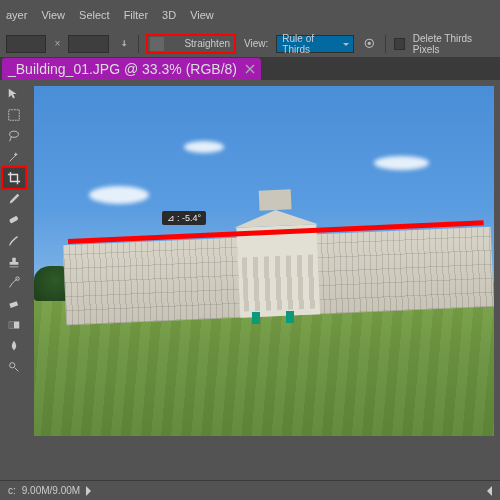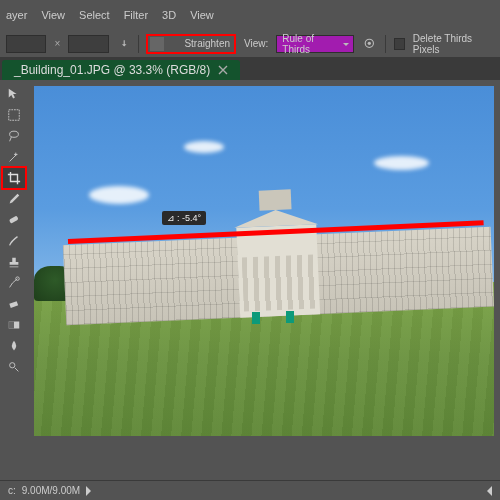--- a/index.html
+++ b/index.html
@@ -5,26 +5,26 @@
   * { margin: 0; padding: 0; box-sizing: border-box; font-family: Tahoma, Arial, sans-serif; }
   body { background: #535353; width: 500px; height: 500px; overflow: hidden; color: #ccc; font-size: 10px; }
   .menubar { height: 18px; display: flex; align-items: center; padding: 15px 6px; gap: 14px; background: #535353; }
   .menubar span { font-size: 11px; }
   .optbar { height: 28px; display: flex; align-items: center; background: #535353; border-bottom: 1px solid #3a3a3a; padding: 0 6px; gap: 8px; }
   .optbar .sep { width: 1px; height: 18px; background: #3a3a3a; }
   .field { background: #3e3e3e; border: 1px solid #2e2e2e; height: 18px; width: 44px; }
   .swap-icon { width: 14px; height: 14px; display: inline-flex; align-items: center; justify-content: center; color: #bbb; }
   .straighten { display: flex; align-items: center; gap: 20px; border: 2px solid #f00; padding: 1px 4px 1px 2px; }
   .straighten .ic { width: 14px; height: 14px; background: #666; display: inline-block; }
-  .dropdown { background: #a21caf; border: 1px solid #2e2e2e; height: 18px; padding: 0 14px 0 5px; display: flex; align-items: center; position: relative; }
+  .dropdown { background: #0369a1; border: 1px solid #2e2e2e; height: 18px; padding: 0 14px 0 5px; display: flex; align-items: center; position: relative; }
   .dropdown::after { content: ""; position: absolute; right: 4px; top: 7px; border: 3px solid transparent; border-top-color: #bbb; }
   .gear { width: 16px; height: 16px; display: inline-flex; align-items: center; justify-content: center; }
   .chk { width: 12px; height: 12px; background: #3e3e3e; border: 1px solid #2e2e2e; display: inline-block; vertical-align: middle; }
   .tabbar { height: 22px; display: flex; align-items: flex-end; background: #3a3a3a; padding-left: 2px; }
-  .tab { background: #14532d; color: #ddd; padding: 3px 12px; display: flex; align-items: center; gap: 8px; font-size: 12px; border-top-left-radius: 3px; border-top-right-radius: 3px; }
+  .tab { background: #a21caf; color: #ddd; padding: 3px 6px; display: flex; align-items: center; gap: 8px; font-size: 14px; border-top-left-radius: 3px; border-top-right-radius: 3px; }
   .tab .x { width: 10px; height: 10px; display: inline-flex; align-items: center; justify-content: center; color: #aaa; }
   .work { display: flex; height: 412px; }
   .tools { width: 28px; background: #535353; display: flex; flex-direction: column; align-items: center; gap: 1px; padding-top: 4px; }
   .tool { width: 22px; height: 20px; display: flex; align-items: center; justify-content: center; color: #ccc; }
   .tool.sel { outline: 2px solid #f00; background: #3e3e3e; }
   .tool svg { width: 14px; height: 14px; }
   .canvas-area { flex: 1; background: #535353; position: relative; padding: 6px 0 0 6px; }
   .canvas { position: relative; width: 460px; height: 350px; overflow: hidden; }
   
   .sky { position: absolute; inset: 0; background: linear-gradient(#4a8ed8 0%, #5a9ce0 35%, #85b8e8 60%, #a8cdee 75%); }

